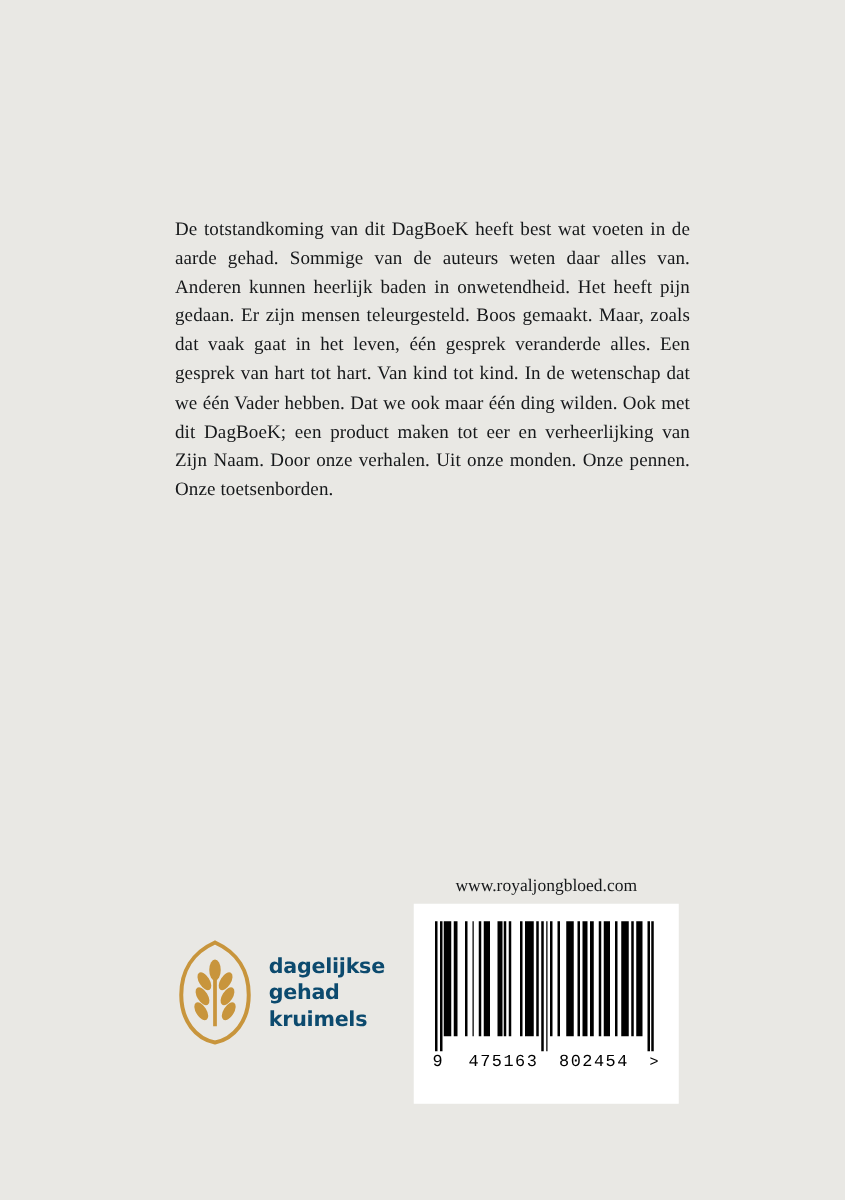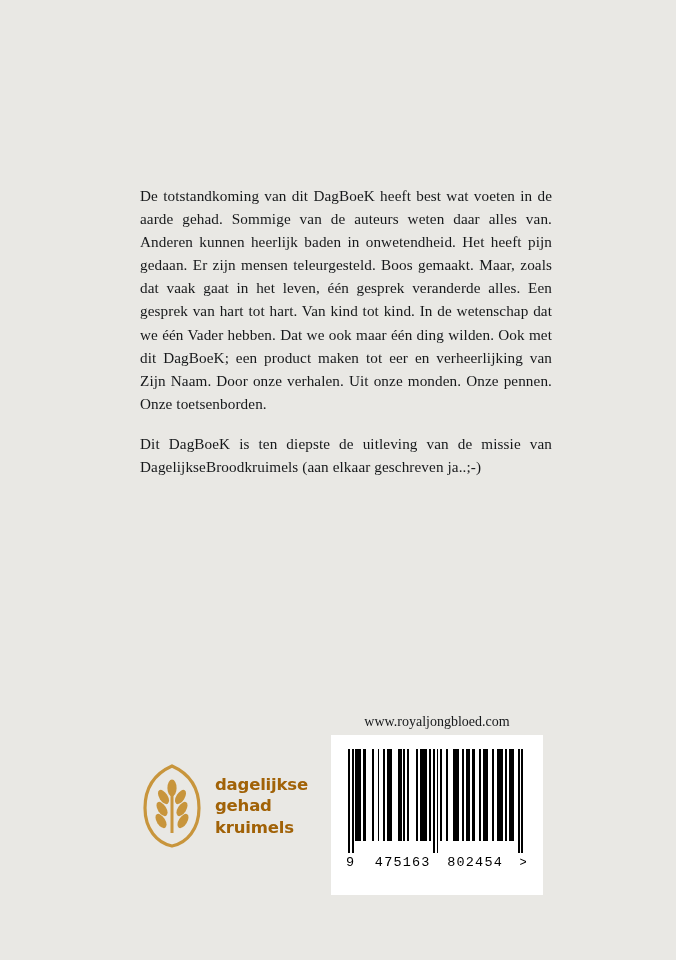--- a/index.html
+++ b/index.html
@@ -9,21 +9,21 @@
   body {
     width: 676px;
     height: 960px;
     background: #e9e8e4;
     font-family: "Liberation Serif", serif;
     position: relative;
     overflow: hidden;
   }
   .page {
     position: absolute;
-    left: 0; top: 12px;
+    left: 0; top: 0;
     width: 676px;
     height: 692px;
     border-radius: 29px;
   }
   .blurb {
     position: absolute;
     left: 140px;
     top: 172px;
     width: 412px;
     font-size: 15.2px;
@@ -106,32 +106,31 @@
   .logo-mark {
     width: 62px;
     height: 86px;
     flex: 0 0 auto;
   }
   .logo-text {
     font-family: "DejaVu Sans", sans-serif;
     font-weight: bold;
     font-size: 16.5px;
     line-height: 1.28;
-    color: #a16207;
+    color: #0c4a6e;
     letter-spacing: -0.2px;
   }
 </style>
 </head>
 <body>
 
 <div class="page">
 
   <div class="blurb">
     <p>De totstandkoming van dit DagBoeK heeft best wat voeten in de aarde gehad. Sommige van de auteurs weten daar alles van. Anderen kunnen heerlijk baden in onwetendheid. Het heeft pijn gedaan. Er zijn mensen teleurgesteld. Boos gemaakt. Maar, zoals dat vaak gaat in het leven, één gesprek veranderde alles. Een gesprek van hart tot hart. Van kind tot kind. In de wetenschap dat we één Vader hebben. Dat we ook maar één ding wilden. Ook met dit DagBoeK; een product maken tot eer en verheerlijking van Zijn Naam. Door onze verhalen. Uit onze monden. Onze pennen. Onze toetsenborden.</p>
-    <p>Dit DagBoeK is ten diepste de uitleving van de missie van DagelijkseBroodkruimels (aan elkaar geschreven ja..;-)</p>
   </div>
 
   <div class="pub-url">www.royaljongbloed.com</div>
 
   <div class="barcode-box">
     <div class="bars" id="bars">
         <div class="bar tall" style="width: 1.85px;"></div>
         <div class="bar sp tall" style="width: 1.85px;"></div>
         <div class="bar tall" style="width: 1.85px;"></div>
         <div class="bar sp short" style="width: 1.85px;"></div>

